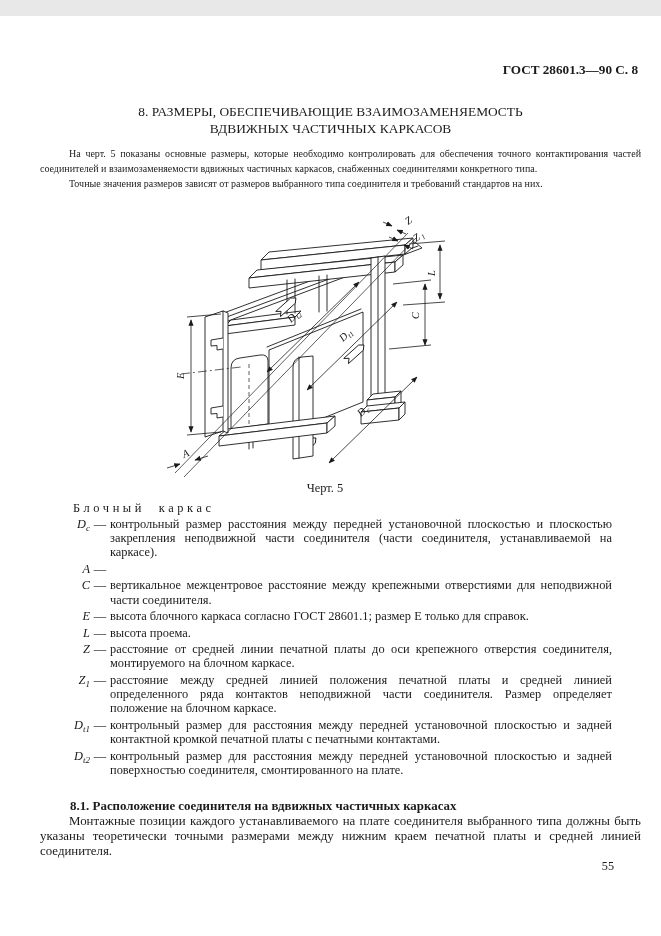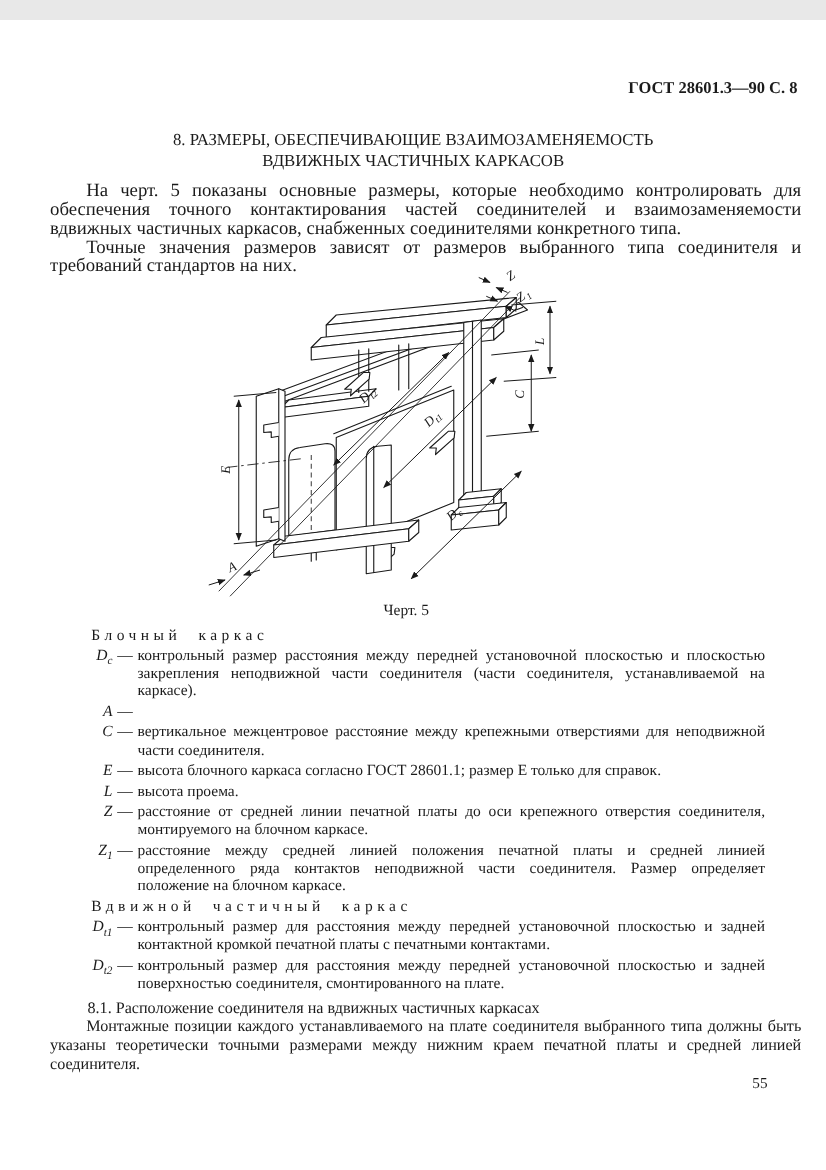--- a/index.html
+++ b/index.html
@@ -12,39 +12,39 @@
   .gost-header {
     position:absolute; top:46px; right:23px;
     font-weight:bold; font-size:13.2px; white-space:nowrap;
   }
   .doc-title {
     position:absolute; top:88px; left:0; width:661px;
     text-align:center; font-weight:normal; font-size:13.4px; line-height:16.5px;
   }
   .intro {
     position:absolute; top:130px; left:40px; width:601px;
-    font-size:15px; line-height:15.1px; text-align:justify;
+    font-size:10px; line-height:15.1px; text-align:justify;
   }
   .intro p { margin:0; text-indent:29px; }
   .figure { position:absolute; top:200px; left:160px; width:330px; text-align:center; }
   .figure svg { display:block; margin:0 auto; }
   .fig-caption { margin-top:3px; font-size:12.4px; }
   .defs {
     position:absolute; top:484px; left:40px; width:572px;
     font-size:12.4px; line-height:14.1px;
   }
   .group-heading { margin:1px 0 2px 33px; letter-spacing:3.6px; word-spacing:7px; }
   .def-row { display:flex; margin:0 0 2.5px 0; }
   .def-term { flex:0 0 50px; text-align:right; font-style:italic; white-space:nowrap; }
   .def-term sub { font-size:9px; line-height:0; }
   .def-dash { flex:0 0 20px; text-align:center; }
   .def-text { flex:1; text-align:justify; }
   .section81 { position:absolute; top:783px; left:40px; width:601px;
     font-size:12.9px; line-height:15px; }
-  .section81 h3 { margin:0 0 0 30px; font-size:12.9px; font-weight:normal; }
+  .section81 h3 { margin:0 0 0 30px; font-size:12.9px; font-weight:bold; }
   .section81 p { margin:0; text-indent:29px; text-align:justify; }
   .pagenum { position:absolute; top:843px; left:0; width:614px; text-align:right; font-size:12.2px; }
   
   .st  { fill:#ffffff; stroke:#1a1a1a; stroke-width:0.9; stroke-linejoin:round; }
   .ln  { fill:none; stroke:#1a1a1a; stroke-width:0.9; stroke-linecap:round; }
   .thin{ fill:none; stroke:#1a1a1a; stroke-width:0.7; }
   .dim { fill:none; stroke:#1a1a1a; stroke-width:0.8; }
   .dimtxt { font-family:"Liberation Serif", serif; font-style:italic; font-size:10.5px; fill:#1a1a1a; }
   .dimsub { font-family:"Liberation Serif", serif; font-style:italic; font-size:7.5px; fill:#1a1a1a; }
 </style>
@@ -227,21 +227,20 @@
       <span class="def-term"><span>Z</span><sub></sub></span>
       <span class="def-dash">—</span>
       <span class="def-text">расстояние от средней линии печатной платы до оси крепежного отверстия соединителя, монтируемого на блочном каркасе.</span>
     </div>
     <div class="def-row">
       <span class="def-term"><span>Z</span><sub>1</sub></span>
       <span class="def-dash">—</span>
       <span class="def-text">расстояние между средней линией положения печатной платы и средней линией определенного ряда контактов неподвижной части соединителя. Размер определяет положение на блочном каркасе.</span>
     </div>
 
-    <div class="group-heading">Вдвижной частичный каркас</div>
 
     <div class="def-row">
       <span class="def-term"><span>D</span><sub>t1</sub></span>
       <span class="def-dash">—</span>
       <span class="def-text">контрольный размер для расстояния между передней установочной плоскостью и задней контактной кромкой печатной платы с печатными контактами.</span>
     </div>
     <div class="def-row">
       <span class="def-term"><span>D</span><sub>t2</sub></span>
       <span class="def-dash">—</span>
       <span class="def-text">контрольный размер для расстояния между передней установочной плоскостью и задней поверхностью соединителя, смонтированного на плате.</span>

